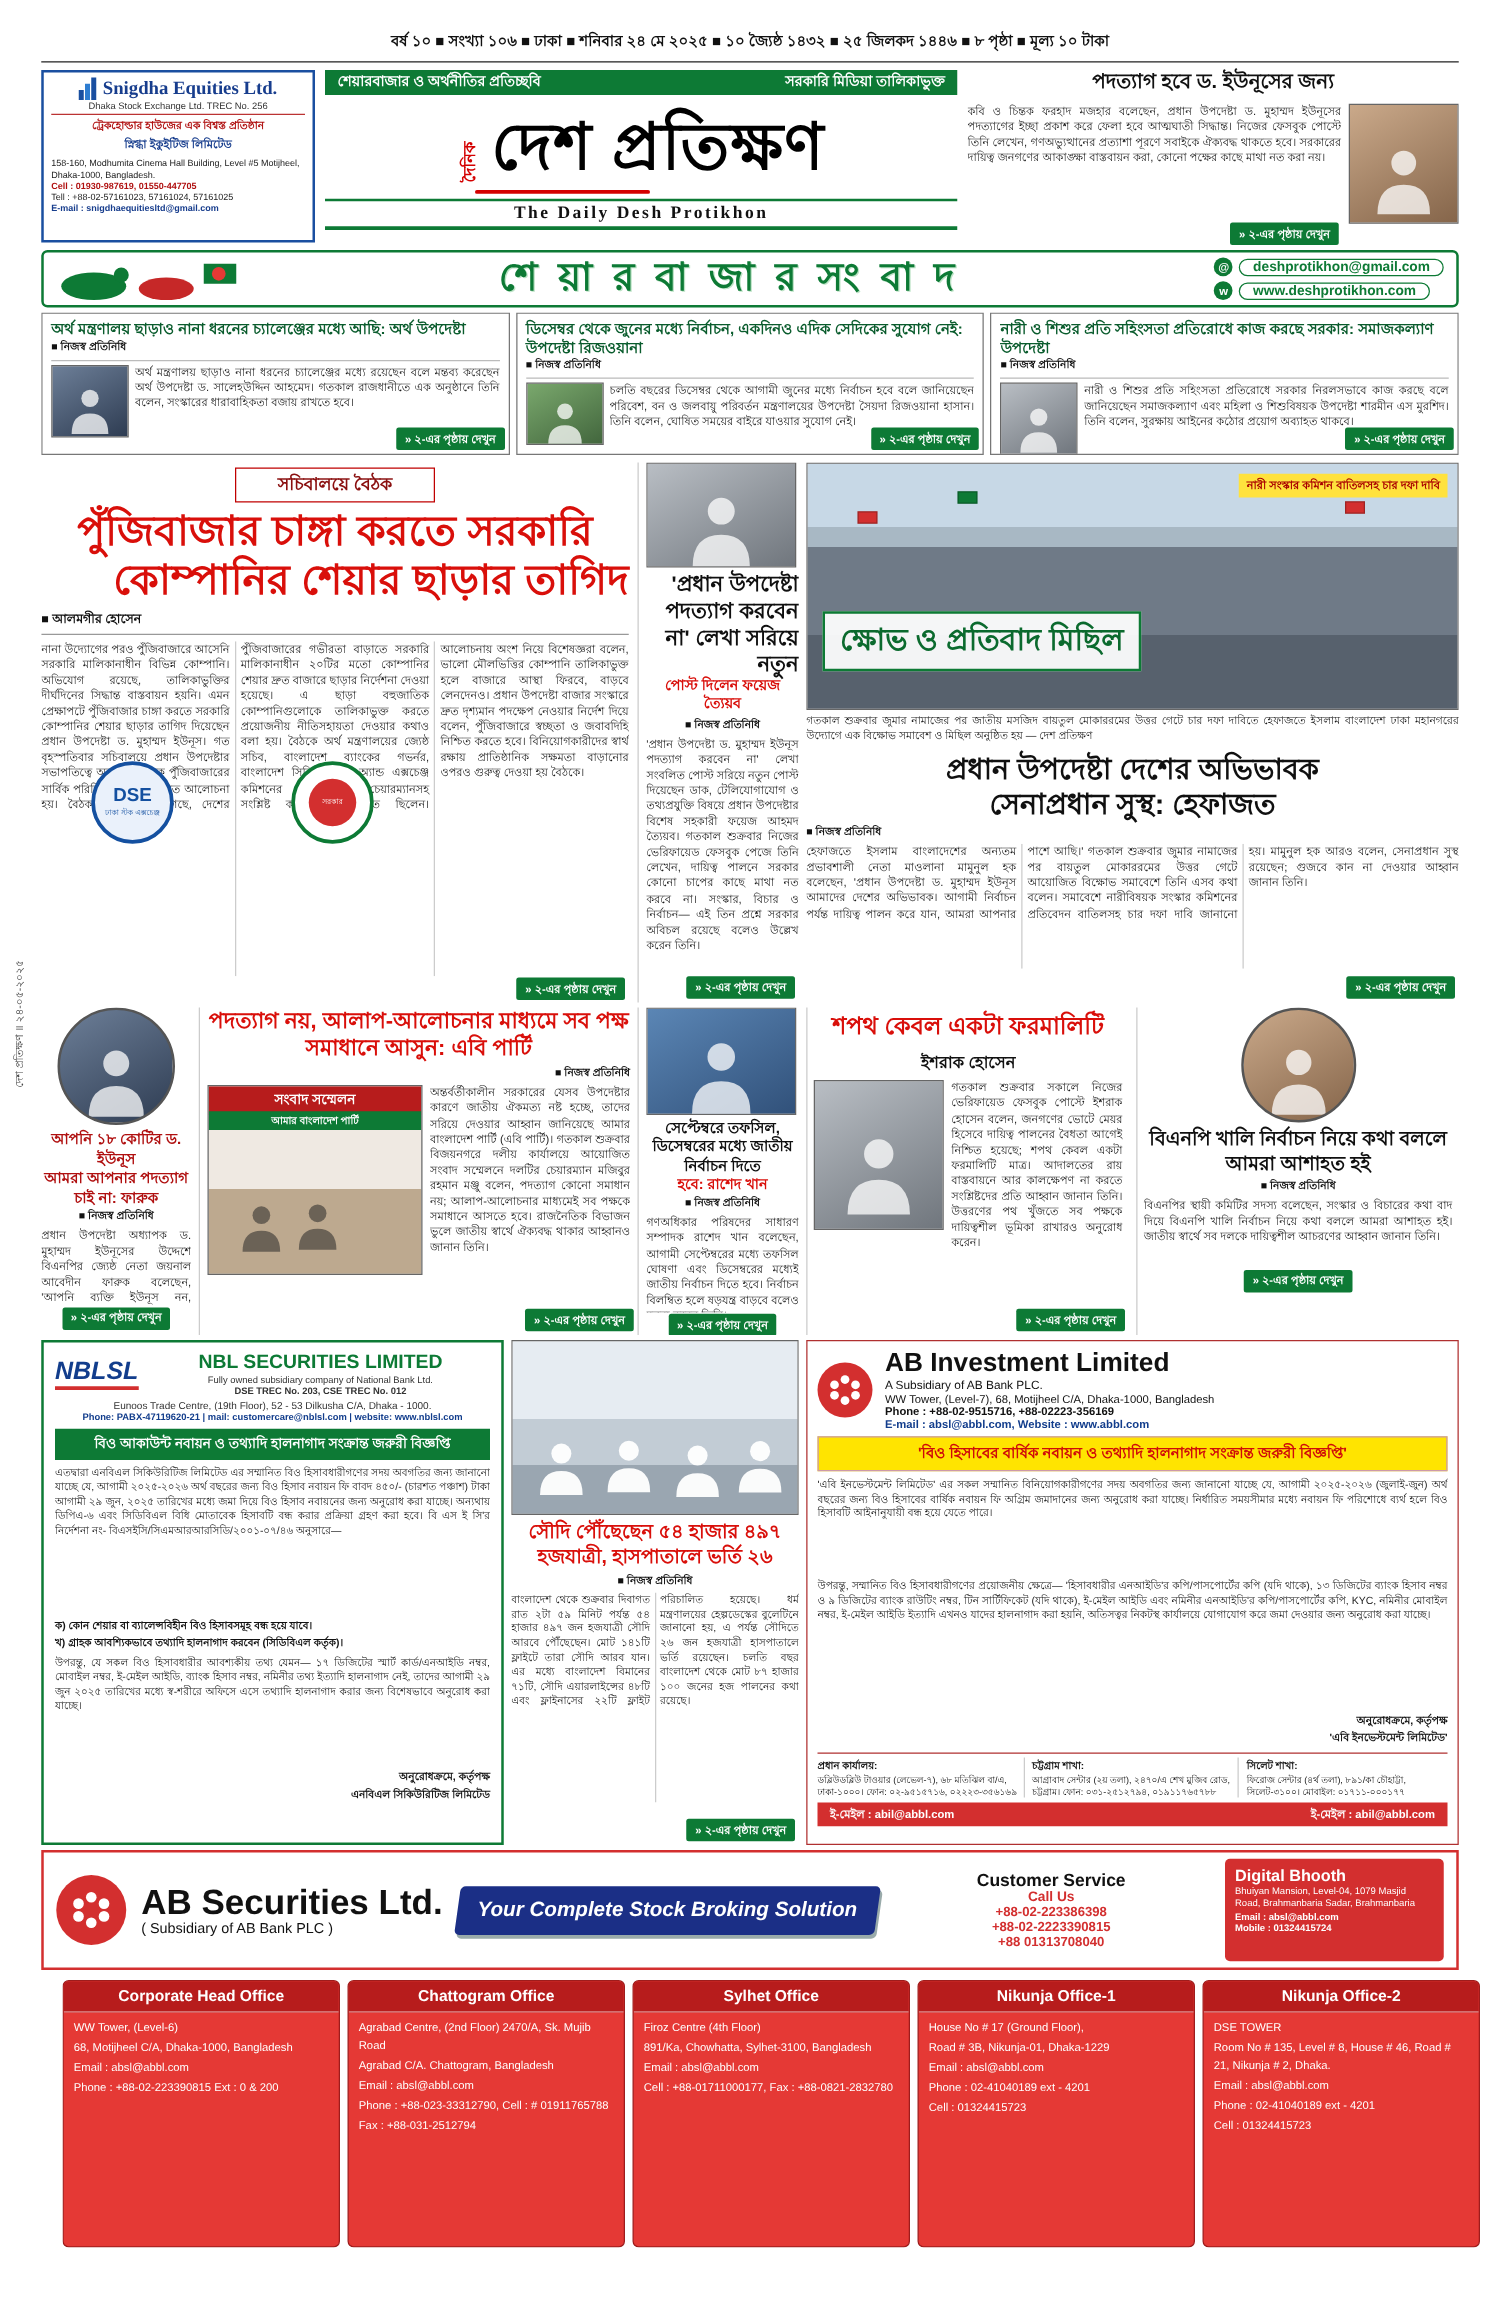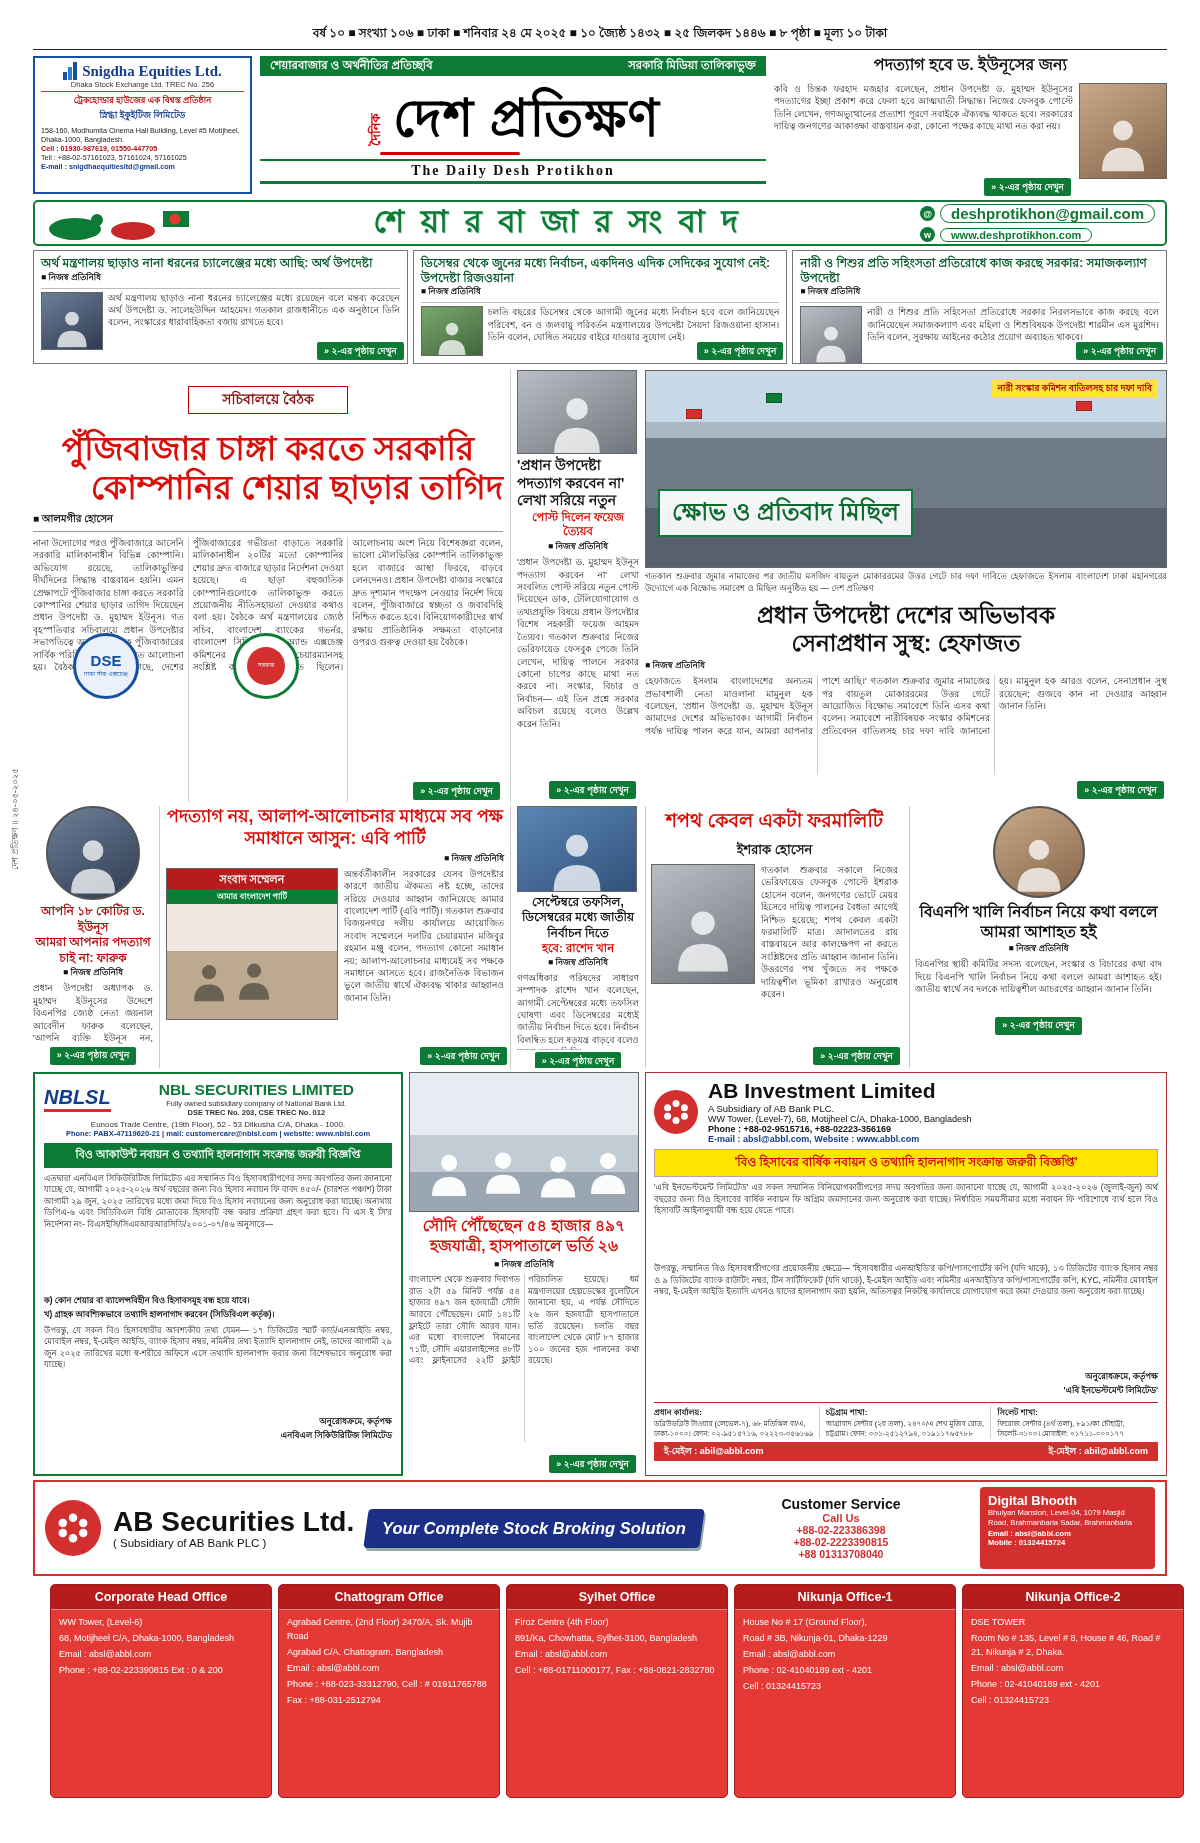--- a/index.html
+++ b/index.html
@@ -110,21 +110,21 @@
       <ellipse cx="30" cy="24" rx="26" ry="11" fill="#0d7a35"></ellipse>
       <circle cx="52" cy="15" r="6" fill="#0d7a35"></circle>
       <ellipse cx="88" cy="26" rx="22" ry="9" fill="#c62828"></ellipse>
       <rect x="118" y="6" width="26" height="16" fill="#0d7a35"></rect>
       <circle cx="130" cy="14" r="5.5" fill="#e53935"></circle>
     </svg>
     <div style="flex:1;text-align:center;font-size:31px;font-weight:800;color:#0d7a35;letter-spacing:4px;text-shadow:1px 1px 0 #bde3c6">শে য়া র বা জা র  সং বা দ</div>
     <div style="display:flex;flex-direction:column;gap:4px">
       <div style="display:flex;align-items:center;gap:5px">
         <span style="width:15px;height:15px;border-radius:50%;background:#0d7a35;color:#fff;font-size:9px;font-weight:700;display:flex;align-items:center;justify-content:center">@</span>
-        <span style="border:1.5px solid #0d7a35;border-radius:12px;padding:0 10px;font-size:15px;font-weight:700;color:#0d7a35">deshprotikhon@gmail.com</span>
+        <span style="border:1.5px solid #0d7a35;border-radius:12px;padding:0 10px;font-size:11px;font-weight:700;color:#0d7a35">deshprotikhon@gmail.com</span>
       </div>
       <div style="display:flex;align-items:center;gap:5px">
         <span style="width:15px;height:15px;border-radius:50%;background:#0d7a35;color:#fff;font-size:9px;font-weight:700;display:flex;align-items:center;justify-content:center">w</span>
         <span style="border:1.5px solid #0d7a35;border-radius:12px;padding:0 10px;font-size:11px;font-weight:700;color:#0d7a35">www.deshprotikhon.com</span>
       </div>
     </div>
   </div>
 
   <div class="abs" style="left:33px;top:250px;width:1134px;height:114px;display:flex;gap:5px">
     <div class="strip-box">
@@ -165,21 +165,21 @@
               <use href="#person"></use>
             </svg>
           </div>
         <div class="bt" style="flex:1;height:58px">নারী ও শিশুর প্রতি সহিংসতা প্রতিরোধে সরকার নিরলসভাবে কাজ করছে বলে জানিয়েছেন সমাজকল্যাণ এবং মহিলা ও শিশুবিষয়ক উপদেষ্টা শারমীন এস মুরশিদ। তিনি বলেন, সুরক্ষায় আইনের কঠোর প্রয়োগ অব্যাহত থাকবে।</div>
       </div>
       <span class="pill pill-abs">» ২-এর পৃষ্ঠায় দেখুন</span>
     </div>
   </div>
 
   <div class="abs" style="left:33px;top:370px;width:478px;height:432px;border-right:1px solid #ccc;padding-right:7px">
-    <div style="width:160px;margin:16px auto;border:1px solid #c00000;color:#8a0f0f;font-weight:800;font-size:14px;text-align:center;padding:1px 0">সচিবালয়ে বৈঠক</div>
+    <div style="width:160px;margin:4px auto;border:1px solid #c00000;color:#8a0f0f;font-weight:800;font-size:14px;text-align:center;padding:1px 0">সচিবালয়ে বৈঠক</div>
     <div class="red-h" style="text-align:center;font-size:33px;line-height:1.18;margin-top:4px">পুঁজিবাজার চাঙ্গা করতে সরকারি</div>
     <div class="red-h" style="text-align:right;font-size:33px;line-height:1.18">কোম্পানির শেয়ার ছাড়ার তাগিদ</div>
     <div style="font-size:10px;font-weight:700;border-bottom:1px solid #999;padding:3px 0">■ আলমগীর হোসেন</div>
     <div style="position:relative;margin-top:5px;height:268px">
       <div class="bt" style="height:268px;column-count:3;column-gap:9px;column-rule:1px solid #ccc">নানা উদ্যোগের পরও পুঁজিবাজারে আসেনি সরকারি মালিকানাধীন বিভিন্ন কোম্পানি। অভিযোগ রয়েছে, তালিকাভুক্তির দীর্ঘদিনের সিদ্ধান্ত বাস্তবায়ন হয়নি। এমন প্রেক্ষাপটে পুঁজিবাজার চাঙ্গা করতে সরকারি কোম্পানির শেয়ার ছাড়ার তাগিদ দিয়েছেন প্রধান উপদেষ্টা ড. মুহাম্মদ ইউনূস। গত বৃহস্পতিবার সচিবালয়ে প্রধান উপদেষ্টার সভাপতিত্বে অনুষ্ঠিত বৈঠকে পুঁজিবাজারের সার্বিক পরিস্থিতি নিয়ে বিস্তারিত আলোচনা হয়। বৈঠক সূত্রে জানা গেছে, দেশের পুঁজিবাজারের গভীরতা বাড়াতে সরকারি মালিকানাধীন ২০টির মতো কোম্পানির শেয়ার দ্রুত বাজারে ছাড়ার নির্দেশনা দেওয়া হয়েছে। এ ছাড়া বহুজাতিক কোম্পানিগুলোকে তালিকাভুক্ত করতে প্রয়োজনীয় নীতিসহায়তা দেওয়ার কথাও বলা হয়। বৈঠকে অর্থ মন্ত্রণালয়ের জ্যেষ্ঠ সচিব, বাংলাদেশ ব্যাংকের গভর্নর, বাংলাদেশ সিকিউরিটিজ অ্যান্ড এক্সচেঞ্জ কমিশনের (বিএসইসি) চেয়ারম্যানসহ সংশ্লিষ্ট কর্মকর্তারা উপস্থিত ছিলেন। আলোচনায় অংশ নিয়ে বিশেষজ্ঞরা বলেন, ভালো মৌলভিত্তির কোম্পানি তালিকাভুক্ত হলে বাজারে আস্থা ফিরবে, বাড়বে লেনদেনও। প্রধান উপদেষ্টা বাজার সংস্কারে দ্রুত দৃশ্যমান পদক্ষেপ নেওয়ার নির্দেশ দিয়ে বলেন, পুঁজিবাজারে স্বচ্ছতা ও জবাবদিহি নিশ্চিত করতে হবে। বিনিয়োগকারীদের স্বার্থ রক্ষায় প্রাতিষ্ঠানিক সক্ষমতা বাড়ানোর ওপরও গুরুত্ব দেওয়া হয় বৈঠকে।</div>
       <div style="position:absolute;left:40px;top:96px;width:66px;height:66px;border-radius:50%;border:3px solid #1450a0;background:#eaf1fb;display:flex;flex-direction:column;align-items:center;justify-content:center">
         <span style="font-size:15px;font-weight:800;color:#1450a0">DSE</span>
         <span style="font-size:6px;color:#1450a0">ঢাকা স্টক এক্সচেঞ্জ</span>
       </div>
       <div style="position:absolute;left:200px;top:96px;width:66px;height:66px;border-radius:50%;border:3px solid #0d7a35;background:#fff;display:flex;align-items:center;justify-content:center">
@@ -188,21 +188,21 @@
     </div>
     <span class="pill" style="position:absolute;right:10px;bottom:2px">» ২-এর পৃষ্ঠায় দেখুন</span>
   </div>
 
   <div class="abs" style="left:517px;top:370px;width:122px;height:432px">
     <div class="photo ph-gray" style="width:120px;height:84px">
         <svg class="psil">
           <use href="#person"></use>
         </svg>
       </div>
-    <div class="dark-h" style="font-size:14px;line-height:1.25;text-align:left;margin-top:3px">'প্রধান উপদেষ্টা পদত্যাগ করবেন না' লেখা সরিয়ে নতুন</div>
+    <div class="dark-h" style="font-size:17px;line-height:1.25;text-align:right;margin-top:3px">'প্রধান উপদেষ্টা পদত্যাগ করবেন না' লেখা সরিয়ে নতুন</div>
     <div class="red-h" style="font-size:11.5px;line-height:1.25;text-align:center">পোস্ট দিলেন ফয়েজ ত্যৈয়ব</div>
     <div class="rep" style="text-align:center;margin:2px 0">■ নিজস্ব প্রতিনিধি</div>
     <div class="bt" style="height:230px">'প্রধান উপদেষ্টা ড. মুহাম্মদ ইউনূস পদত্যাগ করবেন না' লেখা সংবলিত পোস্ট সরিয়ে নতুন পোস্ট দিয়েছেন ডাক, টেলিযোগাযোগ ও তথ্যপ্রযুক্তি বিষয়ে প্রধান উপদেষ্টার বিশেষ সহকারী ফয়েজ আহমদ ত্যৈয়ব। গতকাল শুক্রবার নিজের ভেরিফায়েড ফেসবুক পেজে তিনি লেখেন, দায়িত্ব পালনে সরকার কোনো চাপের কাছে মাথা নত করবে না। সংস্কার, বিচার ও নির্বাচন— এই তিন প্রশ্নে সরকার অবিচল রয়েছে বলেও উল্লেখ করেন তিনি।</div>
     <span class="pill pill-abs">» ২-এর পৃষ্ঠায় দেখুন</span>
   </div>
 
   <div class="abs" style="left:645px;top:370px;width:522px;height:432px">
     <div class="photo ph-crowd" style="width:522px;height:198px">
       <span class="flagtag" style="left:40px;top:38px;background:#d32f2f"></span>
       <span class="flagtag" style="left:120px;top:22px;background:#0d7a35"></span>

